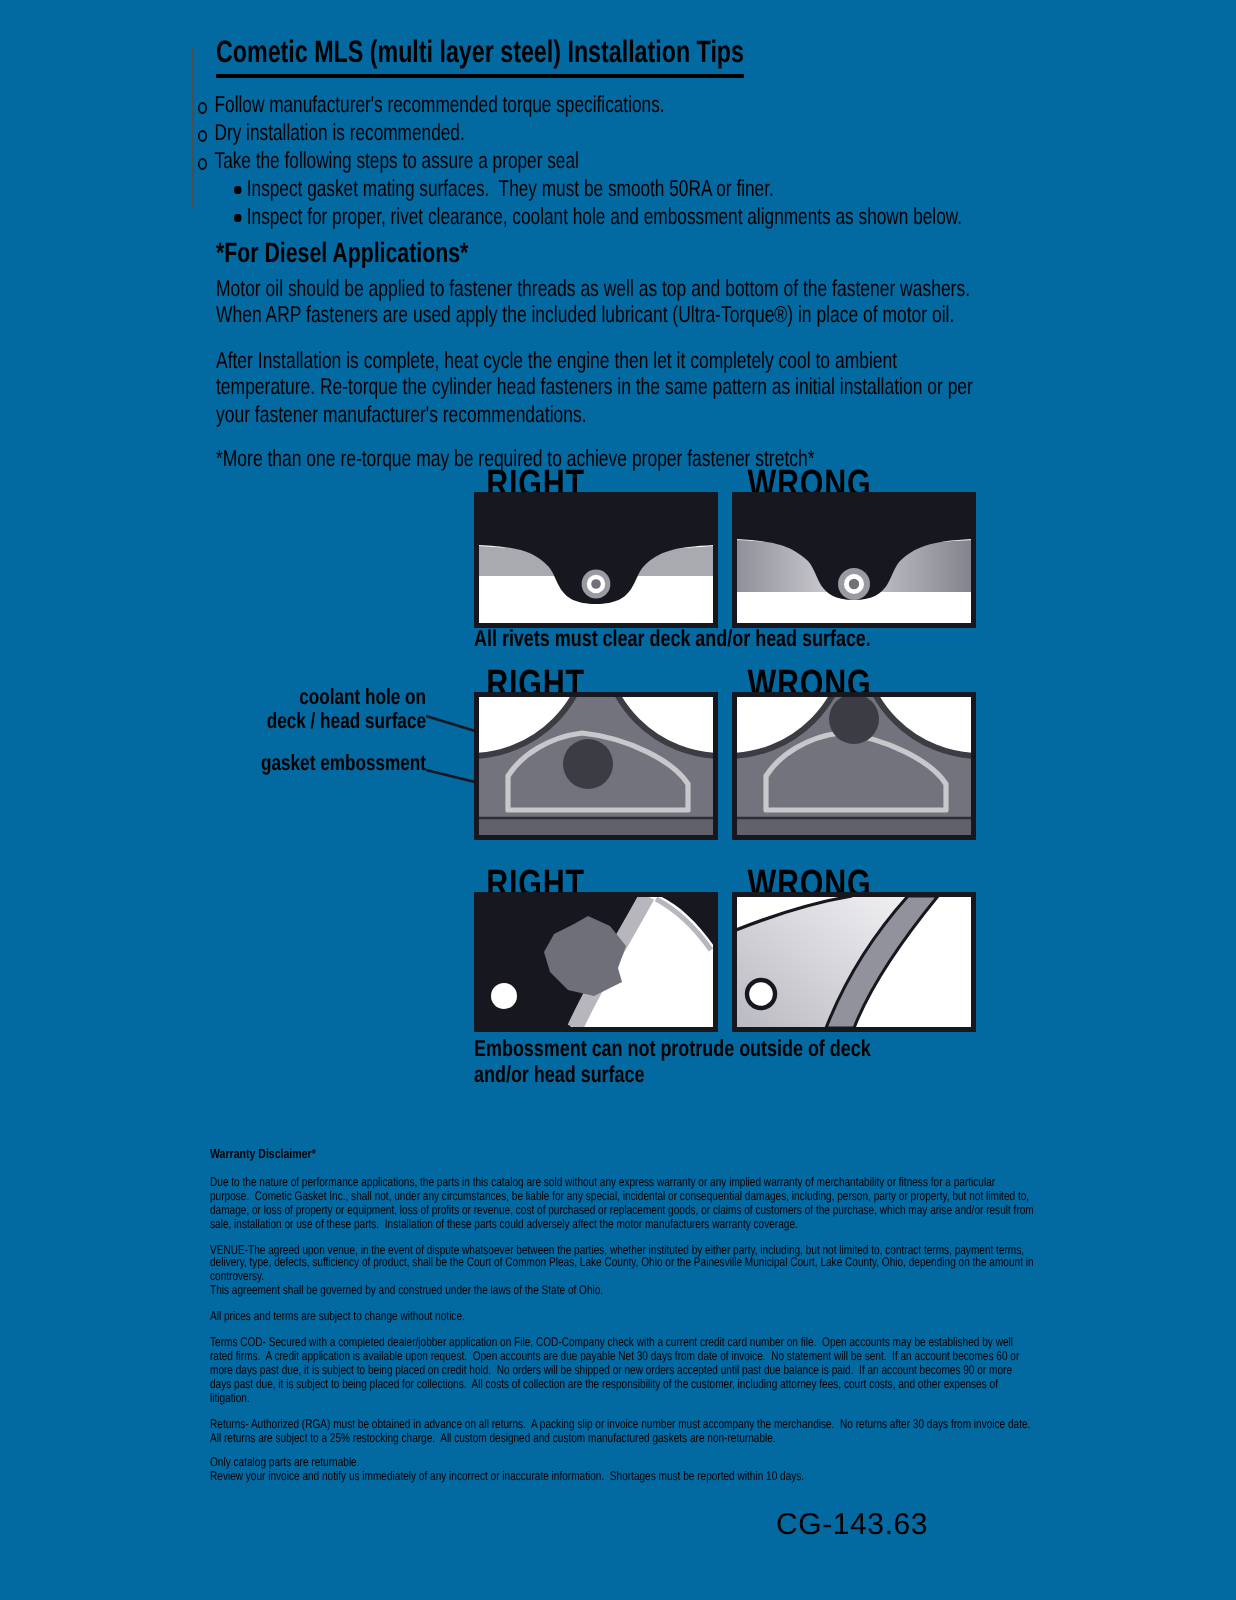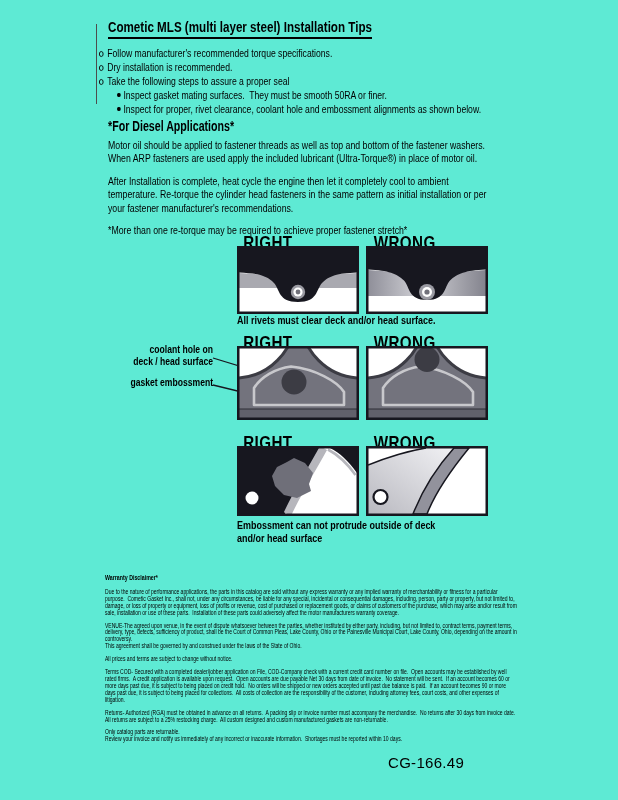--- a/index.html
+++ b/index.html
@@ -1,17 +1,17 @@
 <!DOCTYPE html>
 <html><head>
 <meta charset="utf-8">
 <style>
   html,body { margin:0; padding:0; background:#ffffff; }
   .page {
-    position:relative; width:618px; height:800px; background:#5eead4;
+    position:relative; width:618px; height:800px; background:#0369a1;
     font-family:"Liberation Sans", sans-serif; color:#000; overflow:hidden;
   }
   .margin-mark { position:absolute; left:96px; top:24px; width:1.3px; height:80px; background:#4d4d4d; }
 
   .title-wrap { position:absolute; left:108px; top:18px; }
   .title {
     font-size:15.5px; font-weight:bold; white-space:nowrap;
     transform:scaleX(0.75); transform-origin:0 0;
   }
   .title span { display:inline-block; border-bottom:2px solid #000; padding-bottom:1px; }
@@ -248,15 +248,15 @@
     <p>Due to the nature of performance applications, the parts in this catalog are sold without any express warranty or any implied warranty of merchantability or fitness for a particular purpose.  Cometic Gasket Inc., shall not, under any circumstances, be liable for any special, incidental or consequential damages, including, person, party or property, but not limited to, damage, or loss of property or equipment, loss of profits or revenue, cost of purchased or replacement goods, or claims of customers of the purchase, which may arise and/or result from sale, installation or use of these parts.  Installation of these parts could adversely affect the motor manufacturers warranty coverage.</p>
     <p>VENUE-The agreed upon venue, in the event of dispute whatsoever between the parties, whether instituted by either party, including, but not limited to, contract terms, payment terms, delivery, type, defects, sufficiency of product, shall be the Court of Common Pleas, Lake County, Ohio or the Painesville Municipal Court, Lake County, Ohio, depending on the amount in controversy.
 This agreement shall be governed by and construed under the laws of the State of Ohio.</p>
     <p>All prices and terms are subject to change without notice.</p>
     <p>Terms COD- Secured with a completed dealer/jobber application on File, COD-Company check with a current credit card number on file.  Open accounts may be established by well rated firms.  A credit application is available upon request.  Open accounts are due payable Net 30 days from date of invoice.  No statement will be sent.  If an account becomes 60 or more days past due, it is subject to being placed on credit hold.  No orders will be shipped or new orders accepted until past due balance is paid.  If an account becomes 90 or more days past due, it is subject to being placed for collections.  All costs of collection are the responsibility of the customer, including attorney fees, court costs, and other expenses of litigation.</p>
     <p>Returns- Authorized (RGA) must be obtained in advance on all returns.  A packing slip or invoice number must accompany the merchandise.  No returns after 30 days from invoice date.  All returns are subject to a 25% restocking charge.  All custom designed and custom manufactured gaskets are non-returnable.</p>
     <p>Only catalog parts are returnable.
 Review your invoice and notify us immediately of any incorrect or inaccurate information.  Shortages must be reported within 10 days.</p>
   </div>
 
-  <div class="pagenum">CG-166.49</div>
+  <div class="pagenum">CG-143.63</div>
 
 </div>
 
 </body></html>

